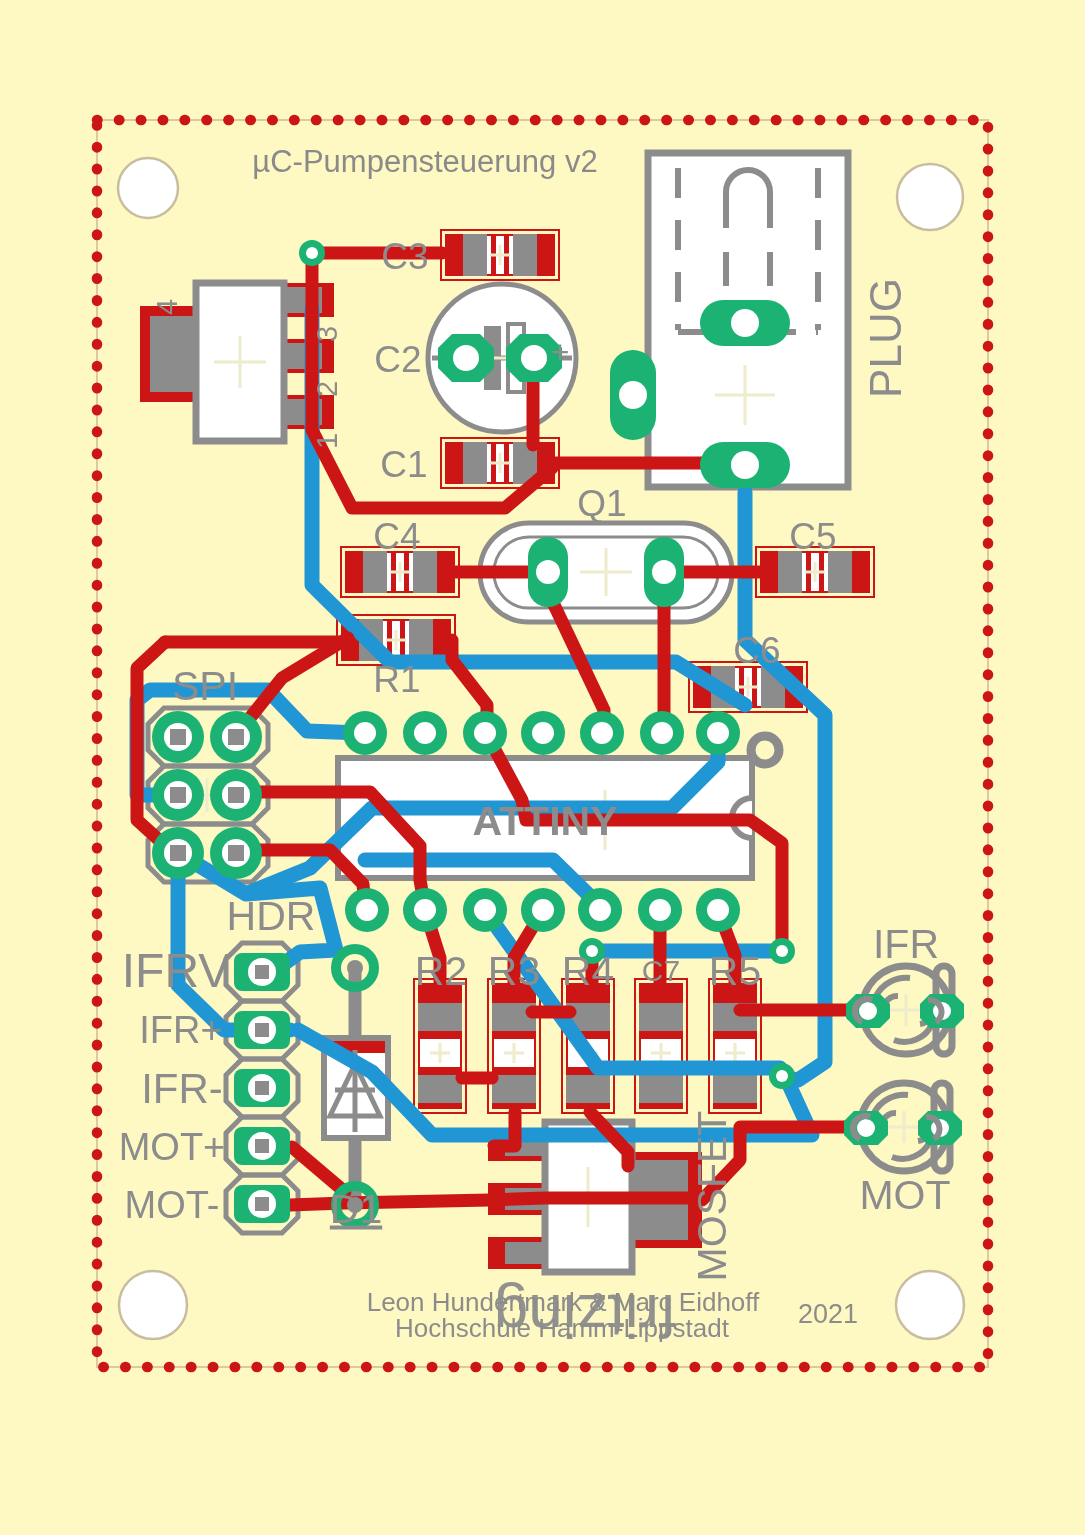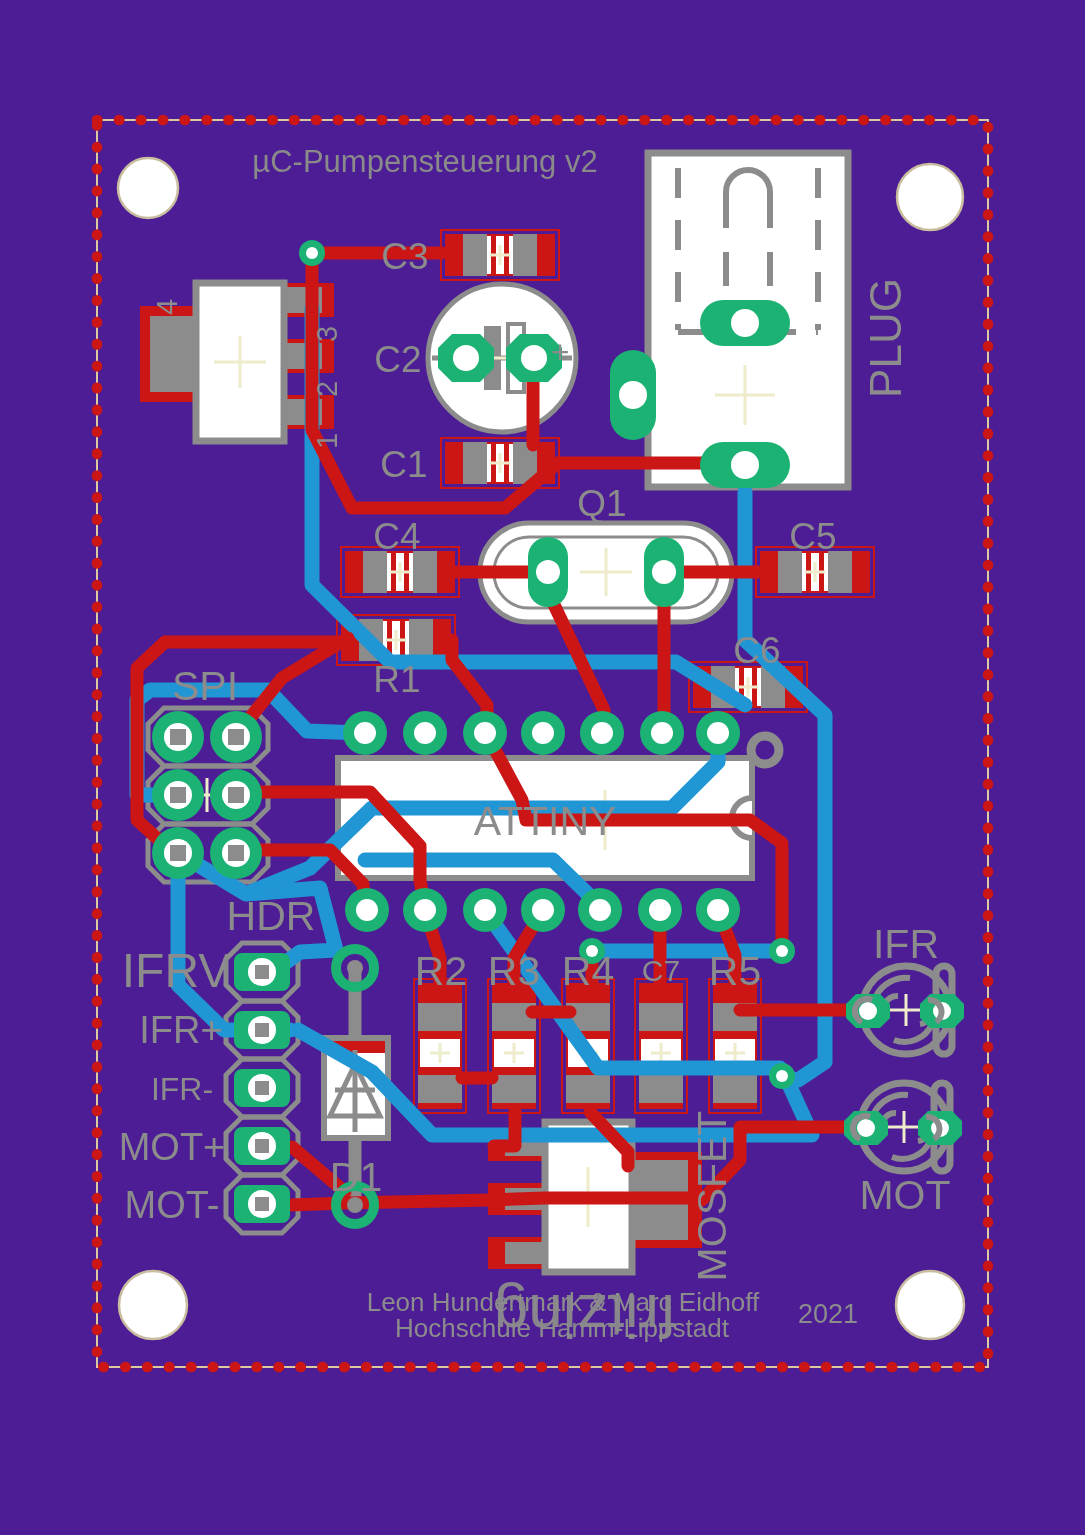--- a/index.html
+++ b/index.html
@@ -1,16 +1,16 @@
 <!DOCTYPE html>
 <html><head>
 <meta charset="utf-8">
 <style>
   html,body{margin:0;padding:0;background:#ffffff;}
-  #board{position:relative;width:1085px;height:1535px;background:#4c1d95;overflow:hidden;
+  #board{position:relative;width:1085px;height:1535px;background:#fef9c3;overflow:hidden;
          font-family:"Liberation Sans", sans-serif;}
   #gfx{position:absolute;left:0;top:0;}
   .lbl{position:absolute;transform:translate(-50%,-50%);color:#8c8c8c;white-space:nowrap;
        font-family:"Liberation Sans", sans-serif;line-height:1;}
   .rot90{transform:translate(-50%,-50%) rotate(-90deg);}
   .rot180{transform:translate(-50%,-50%) rotate(180deg);}
   .title{color:#8a8a8a;}
 </style>
 </head>
 <body>
@@ -450,38 +450,38 @@
   <div class="lbl rot90" style="left:327px;top:441px;font-size:29px;">1</div>
 
   <div class="lbl rot90" style="left:886px;top:338px;font-size:44px;">PLUG</div>
   <div class="lbl" style="left:602px;top:503px;font-size:37px;">Q1</div>
   <div class="lbl" style="left:397px;top:536px;font-size:37px;">C4</div>
   <div class="lbl" style="left:397px;top:679px;font-size:37px;">R1</div>
   <div class="lbl" style="left:813px;top:536px;font-size:37px;">C5</div>
   <div class="lbl" style="left:757px;top:650px;font-size:37px;">C6</div>
 
   <div class="lbl" style="left:205px;top:686px;font-size:41px;">SPI</div>
-  <div class="lbl" style="left:545px;top:821px;font-size:41px;">ATTINY</div>
+  <div class="lbl" style="left:545px;top:821px;font-size:41px;font-weight:bold;">ATTINY</div>
   <div class="lbl" style="left:271px;top:916px;font-size:41px;">HDR</div>
 
   <div class="lbl" style="left:176px;top:971px;font-size:48px;">IFRV</div>
   <div class="lbl" style="left:181px;top:1030px;font-size:38px;">IFR+</div>
-  <div class="lbl" style="left:182px;top:1089px;font-size:32px;">IFR-</div>
+  <div class="lbl" style="left:182px;top:1089px;font-size:42px;">IFR-</div>
   <div class="lbl" style="left:172px;top:1147px;font-size:38px;">MOT+</div>
   <div class="lbl" style="left:172px;top:1205px;font-size:38px;">MOT-</div>
 
   <div class="lbl" style="left:441px;top:971px;font-size:41px;">R2</div>
   <div class="lbl" style="left:514px;top:971px;font-size:41px;">R3</div>
   <div class="lbl" style="left:588px;top:971px;font-size:41px;">R4</div>
   <div class="lbl" style="left:661px;top:971px;font-size:30px;">C7</div>
   <div class="lbl" style="left:735px;top:971px;font-size:41px;">R5</div>
 
   <div class="lbl" style="left:906px;top:944px;font-size:41px;">IFR</div>
   <div class="lbl" style="left:905px;top:1195px;font-size:41px;">MOT</div>
-  <div class="lbl" style="left:356px;top:1177px;font-size:41px;">D1</div>
+  <div class="lbl" style="left:356px;top:1209px;font-size:41px;text-decoration:underline;">D1</div>
   <div class="lbl rot90" style="left:712px;top:1196px;font-size:41px;">MOSFET</div>
 
   <div class="lbl rot180" style="left:585px;top:1316px;font-size:62px;opacity:0.95;">fritzing</div>
   <div class="lbl" style="left:562px;top:1328px;font-size:26px;">Hochschule Hamm-Lippstadt</div>
   <div class="lbl" style="left:563px;top:1302px;font-size:26px;">Leon Hundertmark &amp; Marc Eidhoff</div>
   <div class="lbl" style="left:828px;top:1314px;font-size:27px;">2021</div>
 
 </div>
 
 </body></html>

